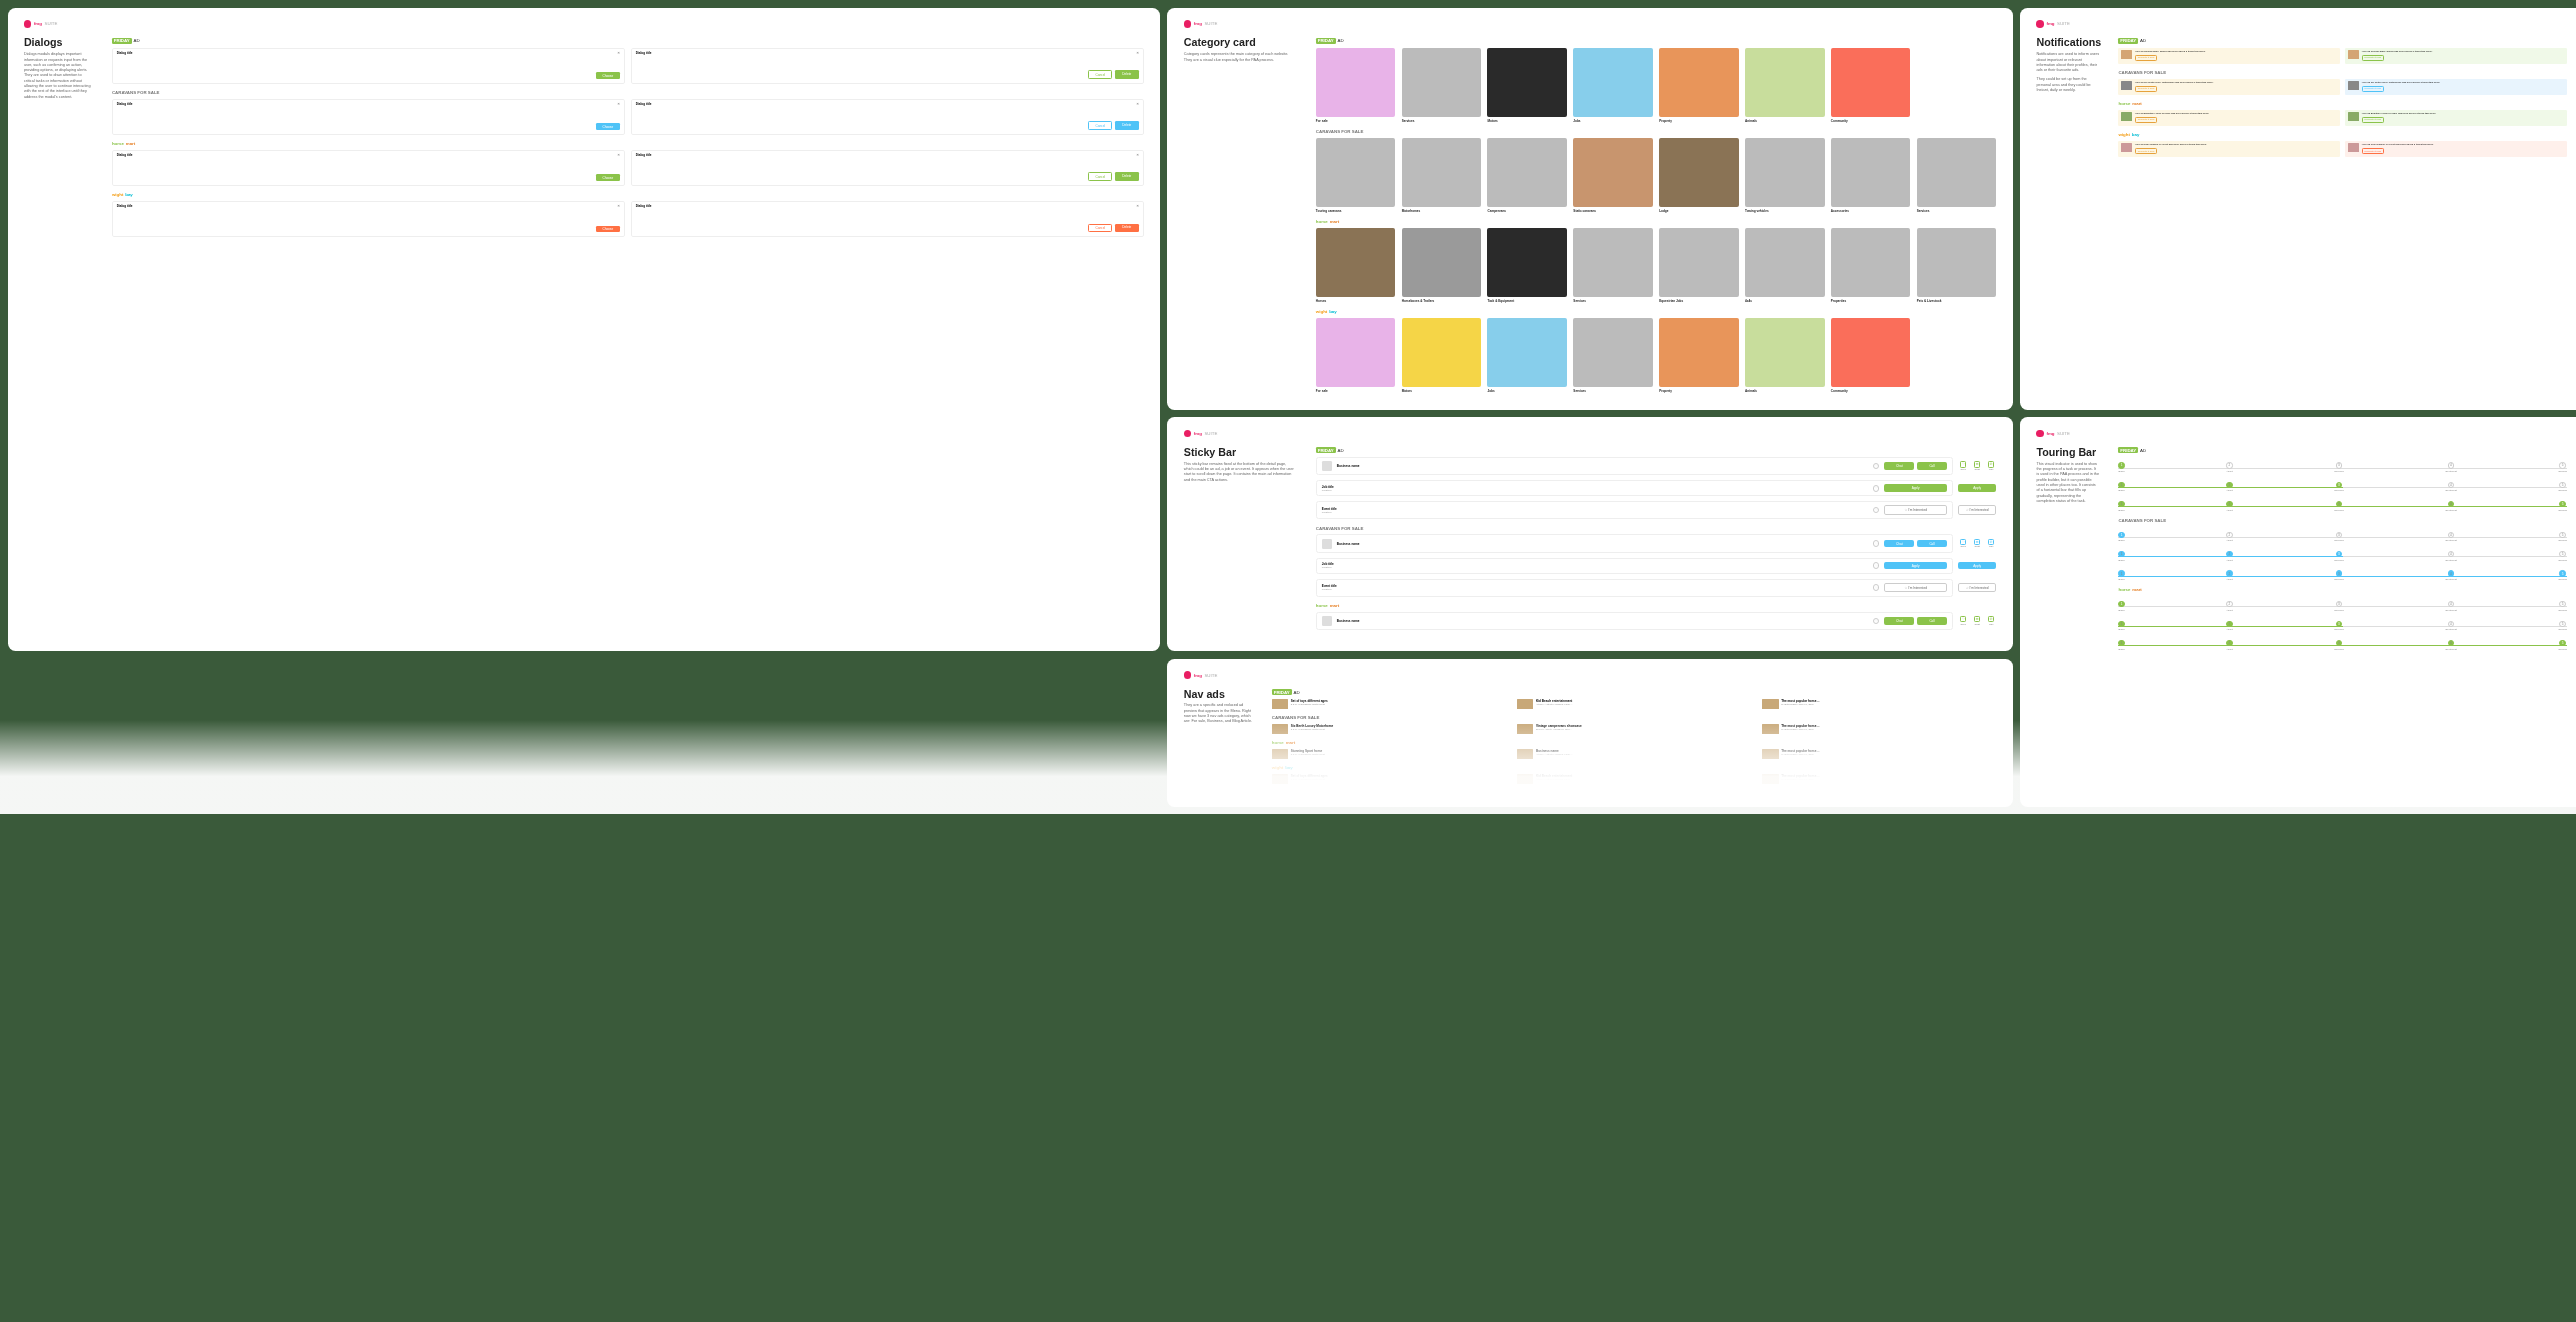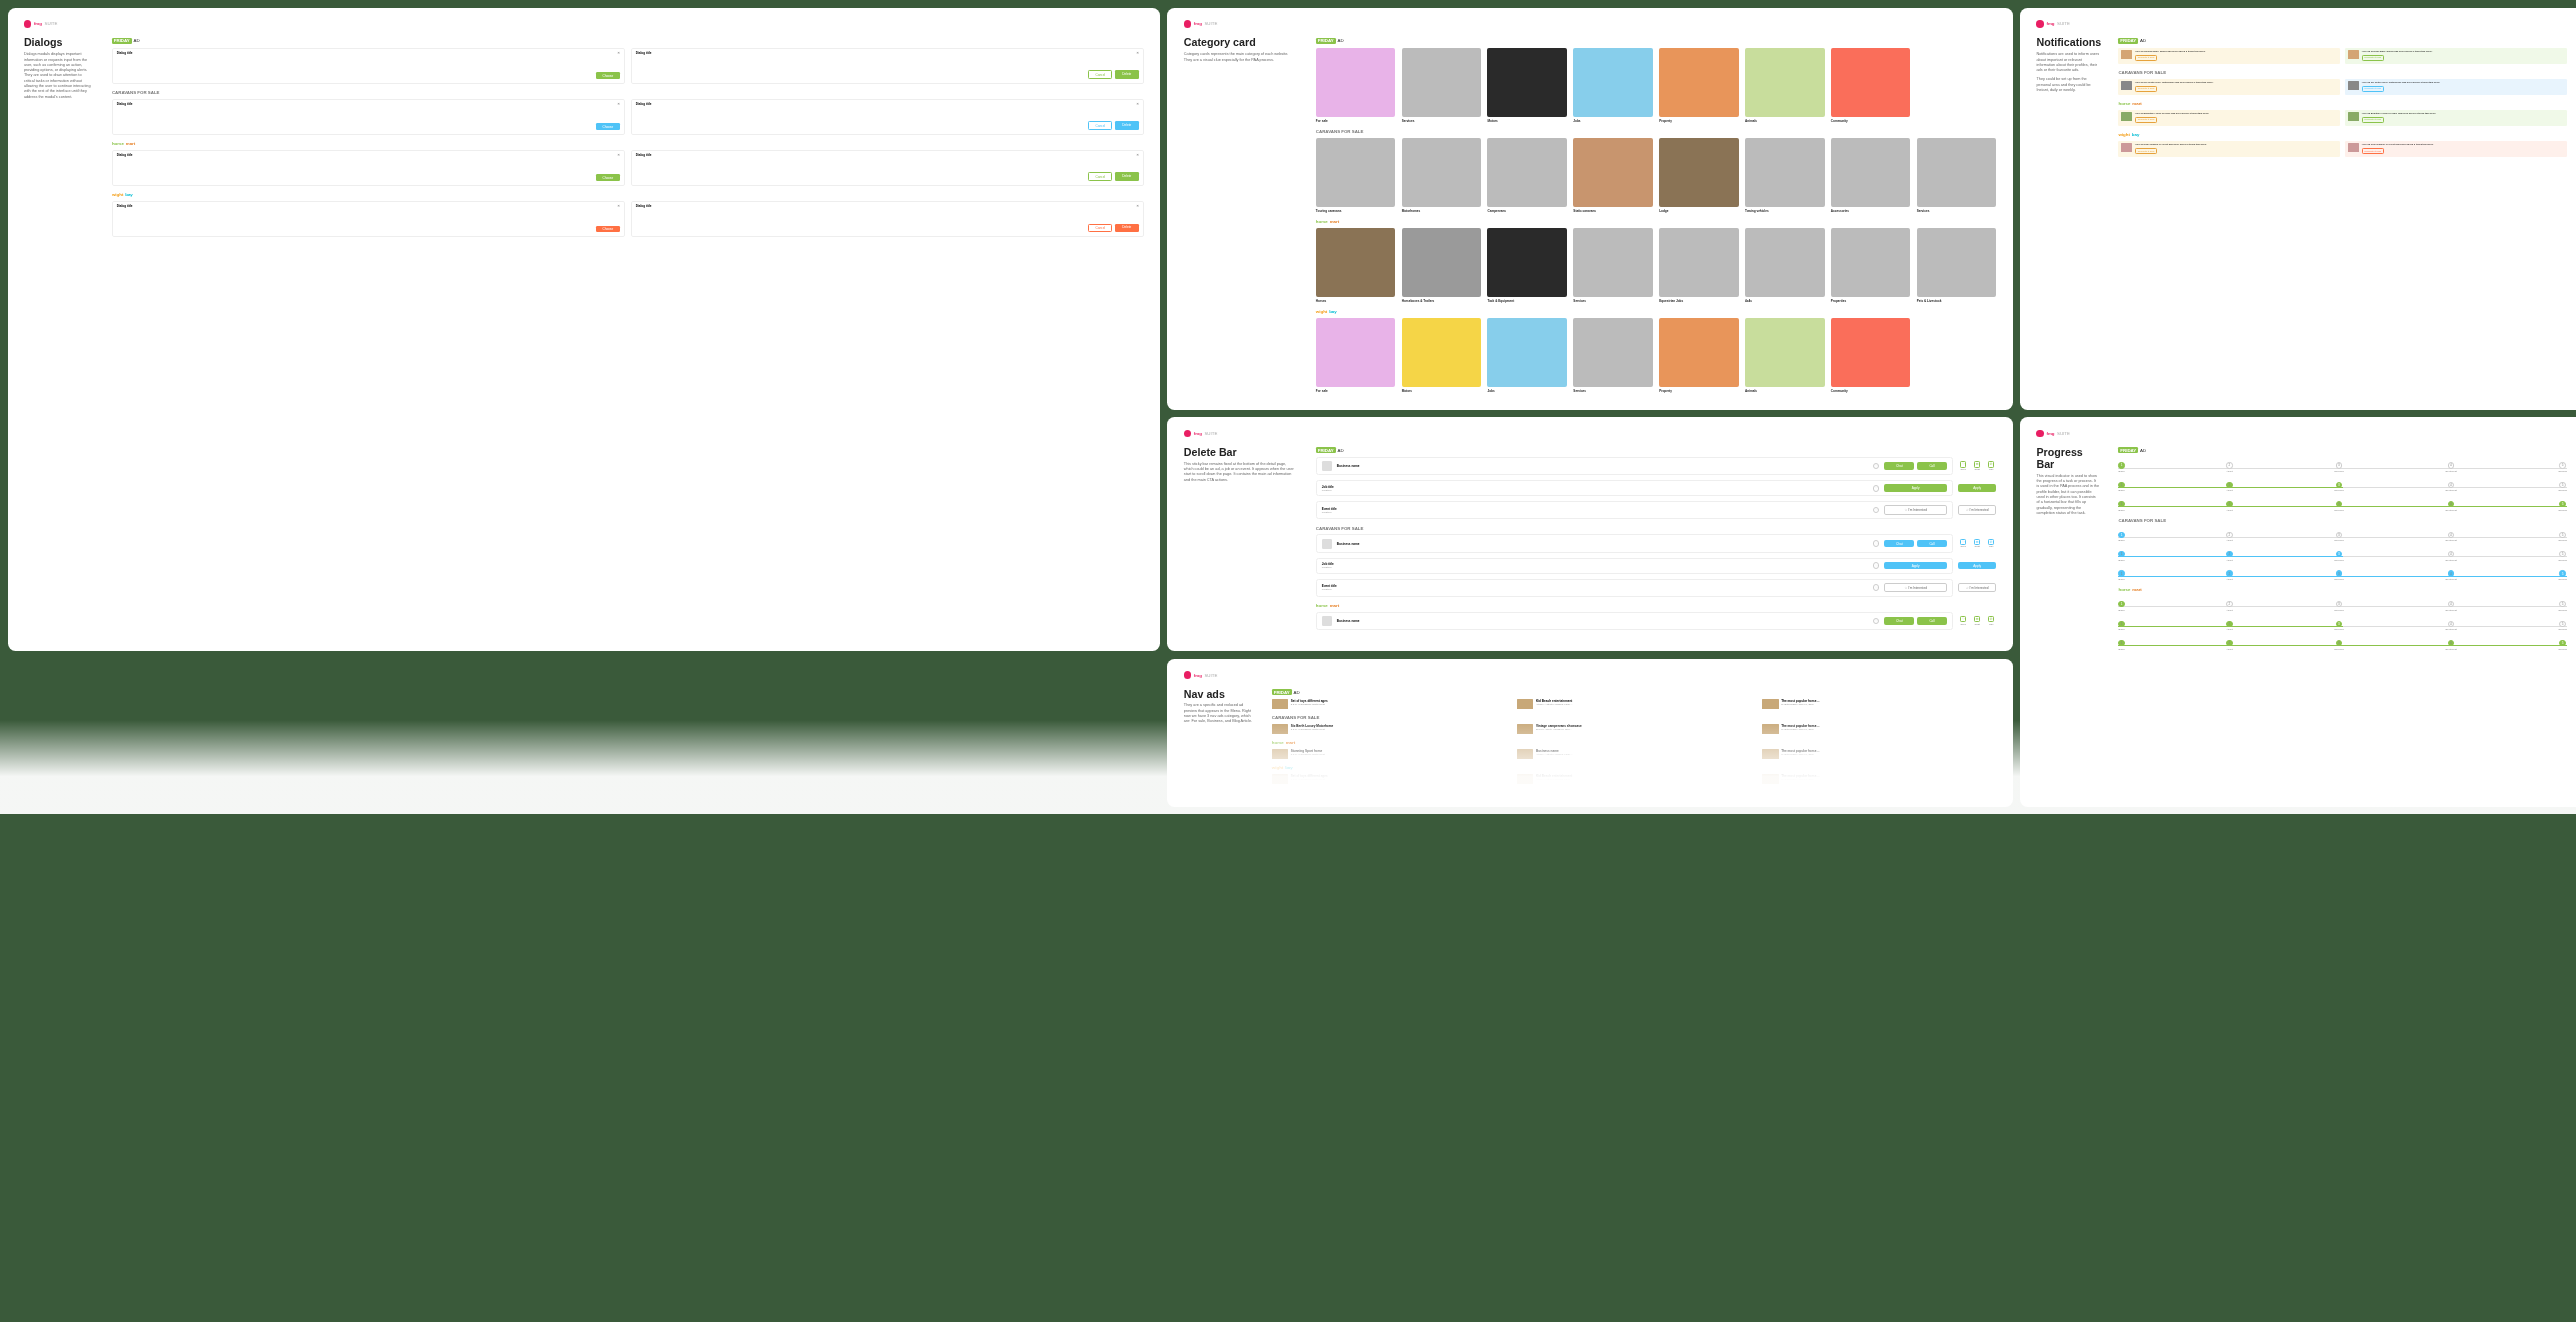--- a/index.html
+++ b/index.html
@@ -410,21 +410,21 @@
 </div>
 
 <div class="panel">
  <div class="logo">
         <div class="circ"></div>
         <span class="t">fmg</span>
         <span class="t2">SUITE</span>
       </div>
  <div class="hdr">
   <div class="lcol">
-   <div class="h1">Delete Bar</div>
+   <div class="h1">Sticky Bar</div>
    <div class="desc">This sticky bar remains fixed at the bottom of the detail page, which could be an ad, a job or an event. It appears when the user start to scroll down the page. It contains the main ad information and the main CTA actions.</div>
   </div>
   <div class="rcol">
    <div class="brand friday">
             <span class="badge-f">FRIDAY</span>
             <span style="color:#222;font-weight:normal">AD</span>
           </div>
    <div class="sb-row">
     <div class="sb-card">
               <div class="sb-img"></div>
@@ -573,21 +573,21 @@
 </div>
 
 <div class="panel" style="grid-row:span 2">
  <div class="logo">
         <div class="circ"></div>
         <span class="t">fmg</span>
         <span class="t2">SUITE</span>
       </div>
  <div class="hdr">
   <div class="lcol" style="max-width:63px">
-   <div class="h1">Progress Bar</div>
+   <div class="h1">Touring Bar</div>
    <div class="desc">This visual indicator is used to show the progress of a task or process. It is used in the PAA process and in the profile builder, but it can possible used in other places too. It consists of a horizontal bar that fills up gradually, representing the completion status of the task.</div>
   </div>
   <div class="rcol">
    <div class="brand friday">
             <span class="badge-f">FRIDAY</span>
             <span style="color:#222;font-weight:normal">AD</span>
           </div>
    <div id="pb-g">
             <div class="pb c-g">
               <div class="line-active" style="width:0%"></div>

